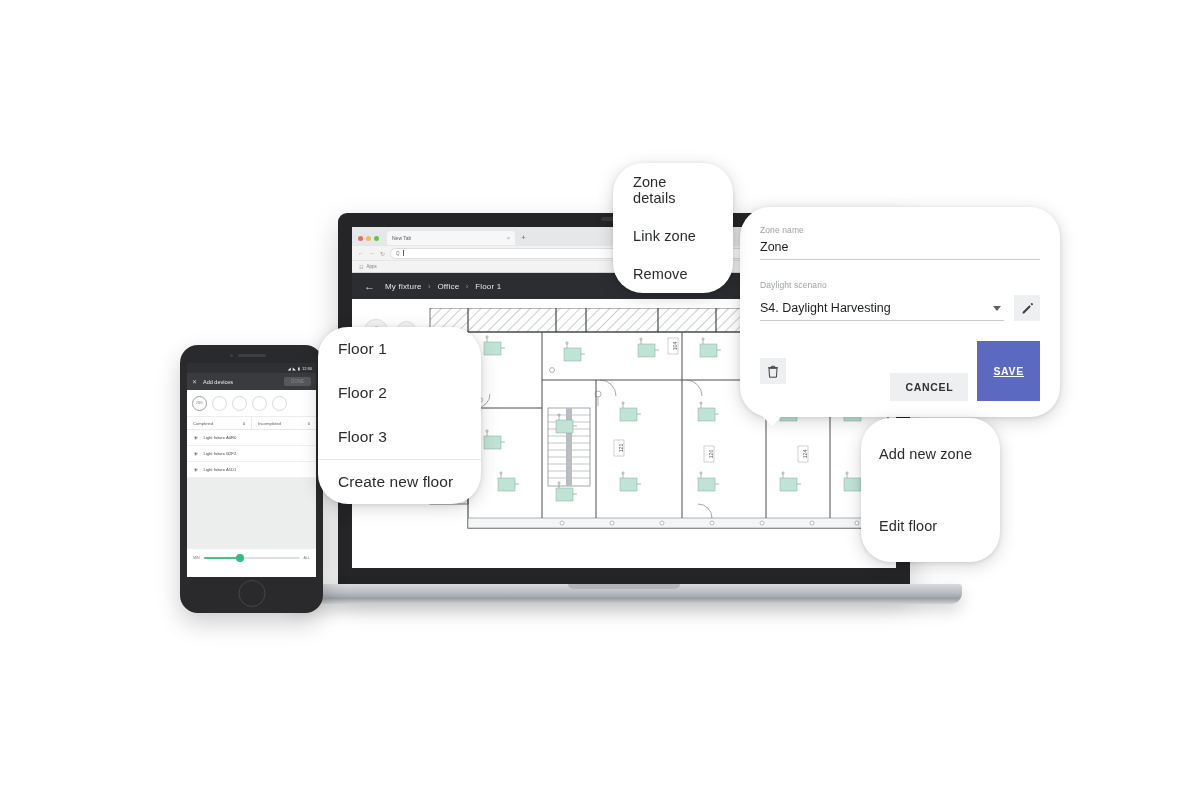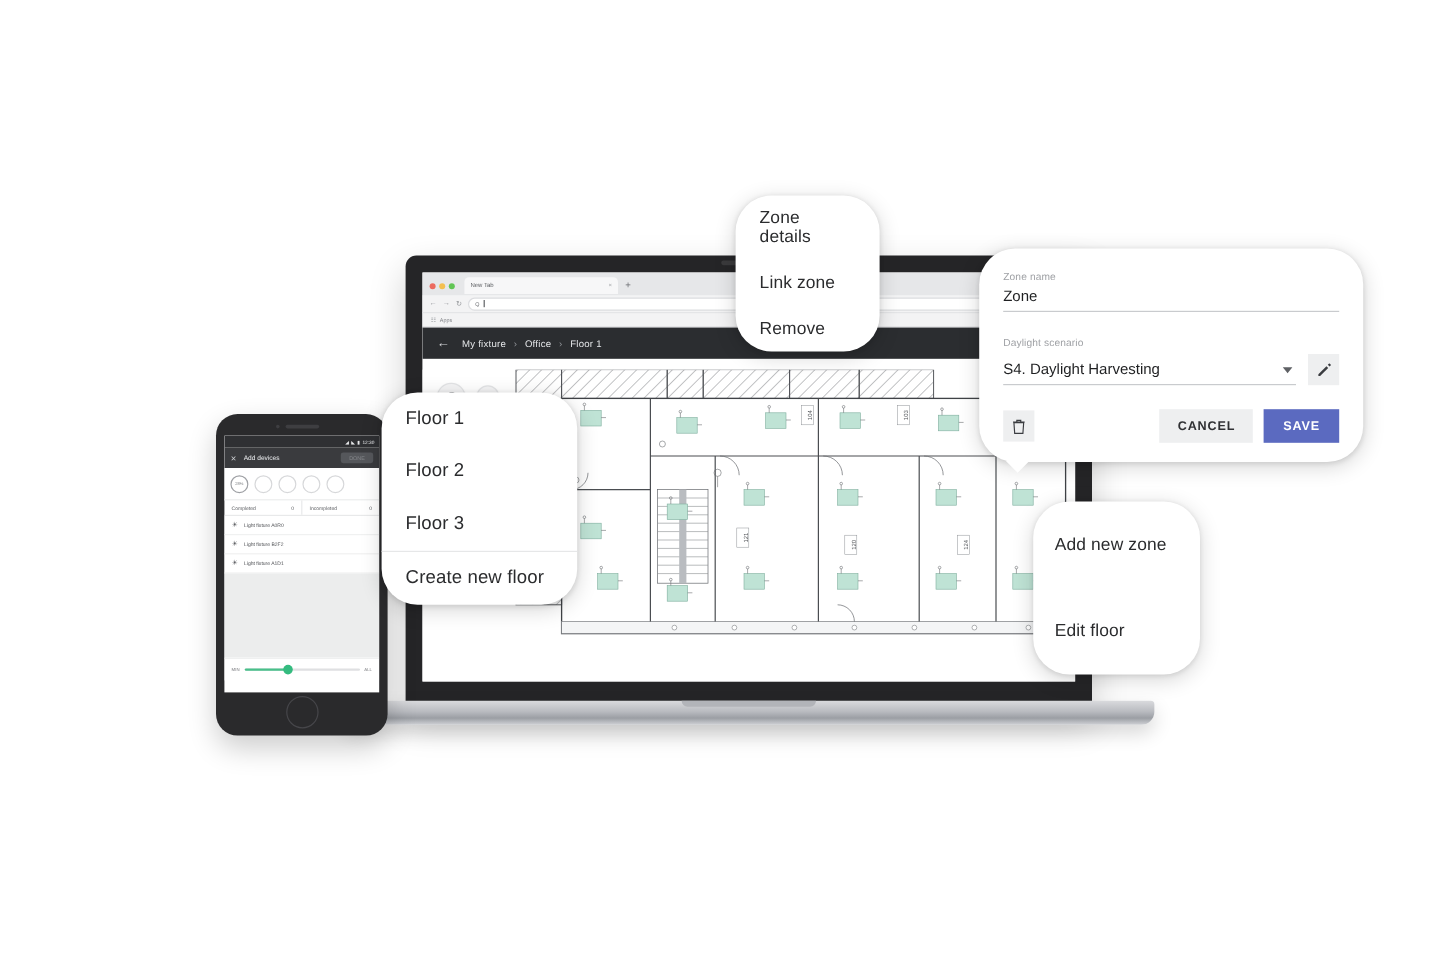--- a/index.html
+++ b/index.html
@@ -420,21 +420,21 @@
     width: 139px;
     z-index: 24;
   }
   .floor-actions-menu .menu-item {
     padding: 28px 18px;
     font-size: 14.5px;
   }
 
   
   .zone-panel {
-    left: 816px;
+    left: 740px;
     top: 207px;
     width: 280px;
     padding: 18px 20px 16px 20px;
     z-index: 22;
   }
   .zone-panel:after {
     content: "";
     position: absolute;
     left: 22px;
     bottom: -9px;
@@ -496,22 +496,23 @@
     color: #303134;
     background: #eeeff0;
     padding: 8px 15px;
   }
   .btn-primary {
     font-size: 10.5px;
     font-weight: bold;
     letter-spacing: 0.7px;
     color: #ffffff;
     background: #5b6ac0;
-    padding: 8px 16px;
+    padding: 24px 16px;
     margin-left: 9px;
+    text-decoration: underline;
   }
   .actions-right { display: flex; align-items: flex-end; }
 </style>
 </head>
 <body>
 
 <div class="stage">
 
   <div class="laptop">
     <div class="laptop-body">

